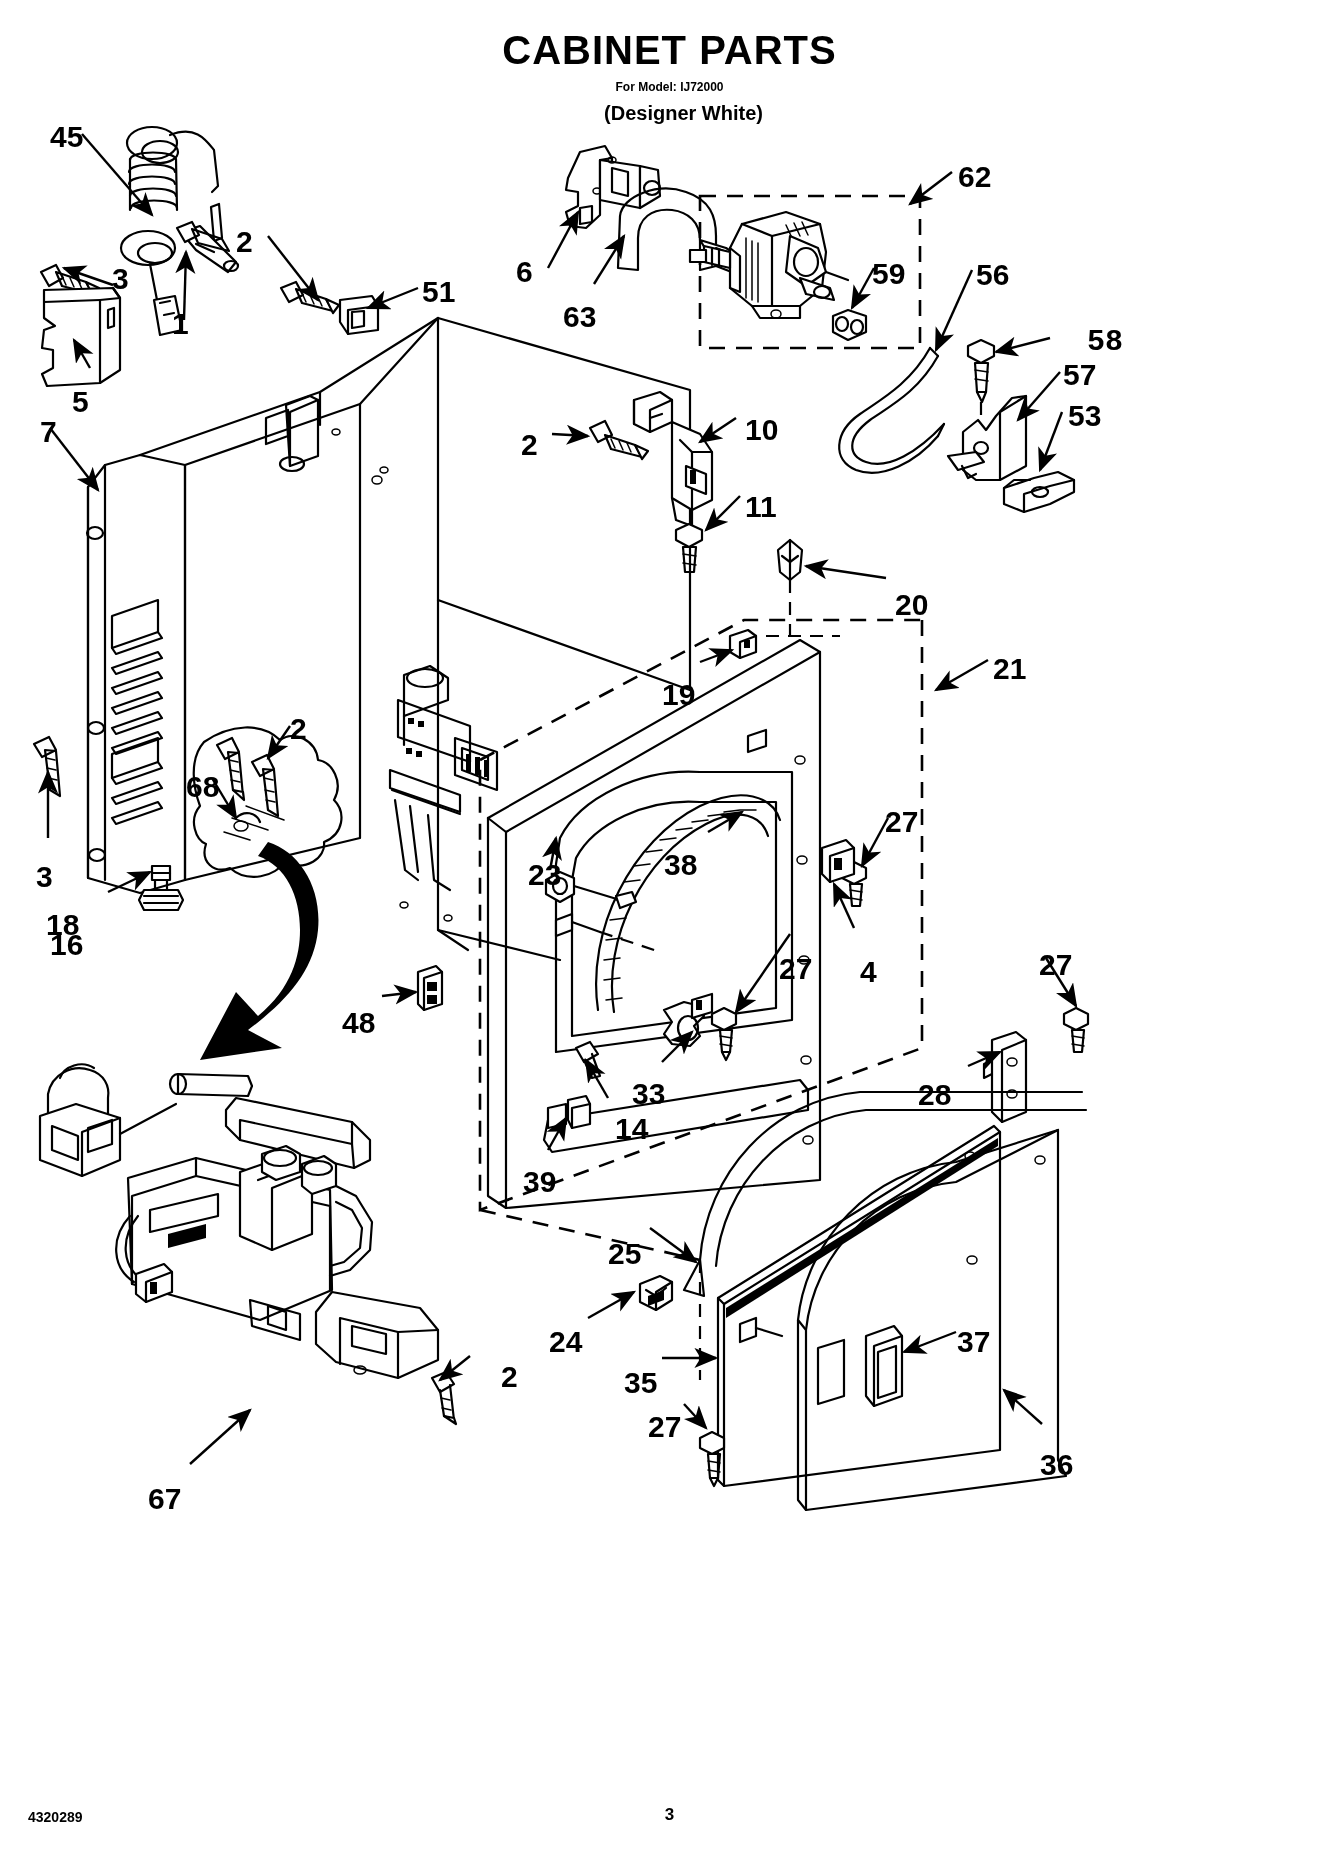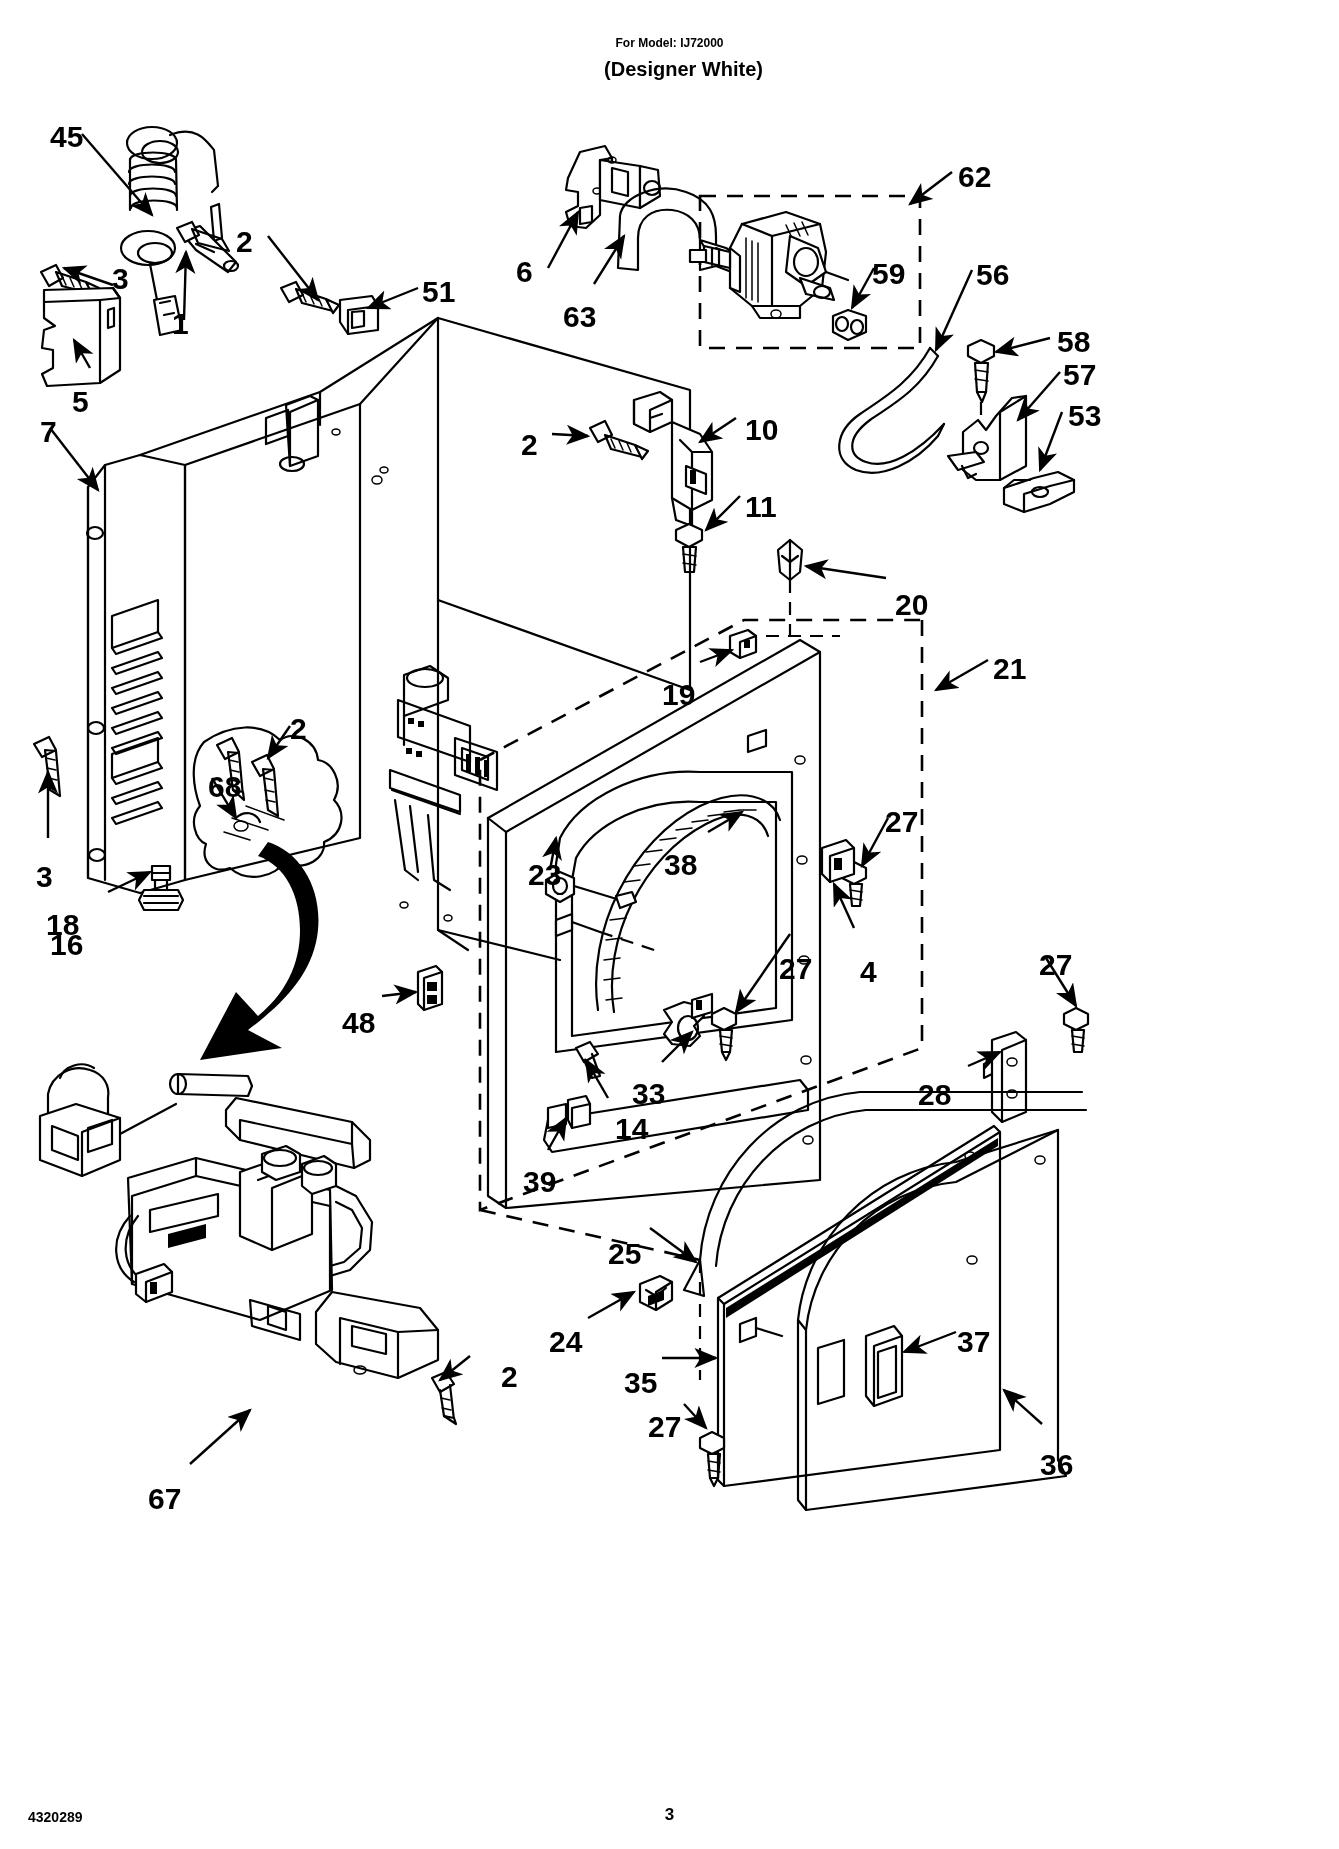--- a/index.html
+++ b/index.html
@@ -83,20 +83,21 @@
     user-select: none;
     margin-top: 12px;
   }
 </style>
 </head>
 <body>
 
 <div id="page">
 
   <div id="header">
+    <h1 id="doc-title">CABINET PARTS</h1>
     <div id="doc-model">For Model: IJ72000</div>
     <div id="doc-variant">(Designer White)</div>
   </div>
 
   <svg id="drawing" viewBox="0 0 1339 1849" xmlns="http://www.w3.org/2000/svg">
     <defs>
       <style>
         .ln  { fill:none; stroke:#000; stroke-width:2.2; stroke-linejoin:round; stroke-linecap:round; }
         .lnT { fill:none; stroke:#000; stroke-width:1.5; stroke-linejoin:round; stroke-linecap:round; }
         .fillw { fill:#fff; stroke:#000; stroke-width:2.2; stroke-linejoin:round; }
@@ -648,31 +649,31 @@
     <span class="callout" style="left:172px; top:297px;">1</span>
     <span class="callout" style="left:236px; top:215px;">2</span>
     <span class="callout" style="left:72px;  top:375px;">5</span>
     <span class="callout" style="left:40px;  top:405px;">7</span>
     <span class="callout" style="left:422px; top:265px;">51</span>
     <span class="callout" style="left:516px; top:245px;">6</span>
     <span class="callout" style="left:563px; top:290px;">63</span>
     <span class="callout" style="left:958px; top:150px;">62</span>
     <span class="callout" style="left:872px; top:247px;">59</span>
     <span class="callout" style="left:976px; top:248px;">56</span>
-    <span class="callout" style="left:1057px;top:315px;">58</span>
+    <span class="callout" style="left:1087px;top:315px;font-family:Liberation Mono, monospace;">58</span>
     <span class="callout" style="left:1063px;top:348px;">57</span>
     <span class="callout" style="left:1068px;top:389px;">53</span>
     <span class="callout" style="left:521px; top:418px;">2</span>
     <span class="callout" style="left:745px; top:403px;">10</span>
     <span class="callout" style="left:745px; top:480px;">11</span>
     <span class="callout" style="left:895px; top:578px;">20</span>
     <span class="callout" style="left:993px; top:642px;">21</span>
     <span class="callout" style="left:662px; top:668px;text-align:center;">19</span>
     <span class="callout" style="left:290px; top:702px;">2</span>
-    <span class="callout" style="left:196px; top:760px;padding-left:12px;">68</span>
+    <span class="callout" style="left:186px; top:760px;">68</span>
     <span class="callout" style="left:36px;  top:850px;">3</span>
     <span class="callout" style="left:46px;  top:898px;text-align:right;">18</span>
     <span class="callout" style="left:50px;  top:918px;">16</span>
     <span class="callout" style="left:528px; top:848px;">23</span>
     <span class="callout" style="left:664px; top:838px;">38</span>
     <span class="callout" style="left:885px; top:795px;">27</span>
     <span class="callout" style="left:860px; top:945px;">4</span>
     <span class="callout" style="left:779px; top:942px;">27</span>
     <span class="callout" style="left:1039px;top:938px;">27</span>
     <span class="callout" style="left:342px; top:996px;">48</span>

